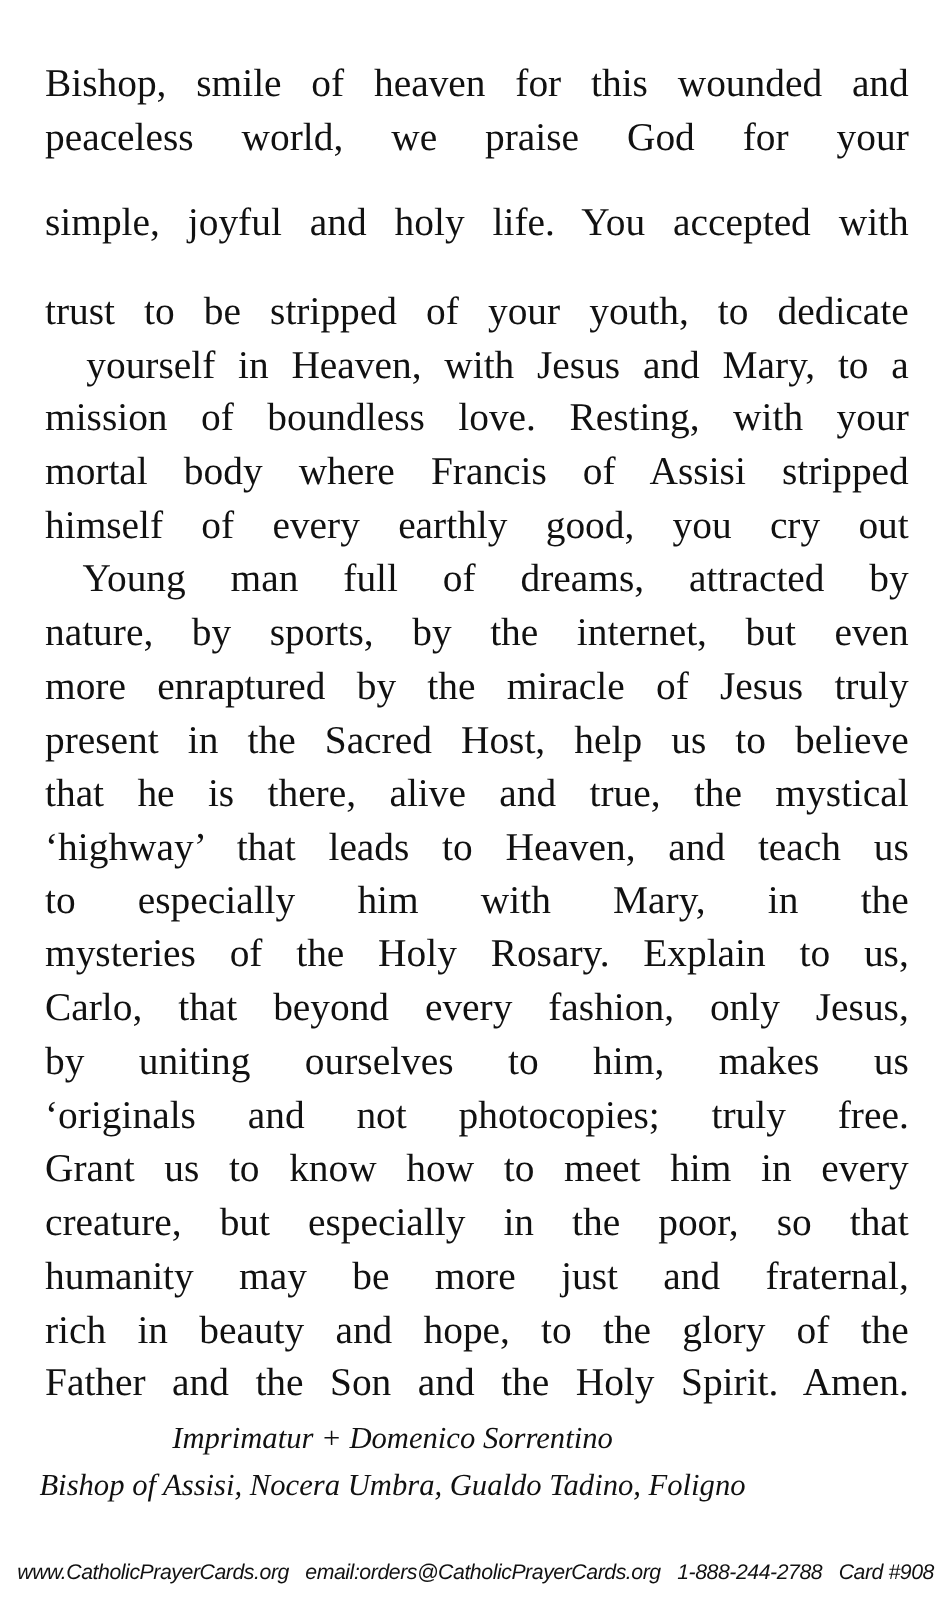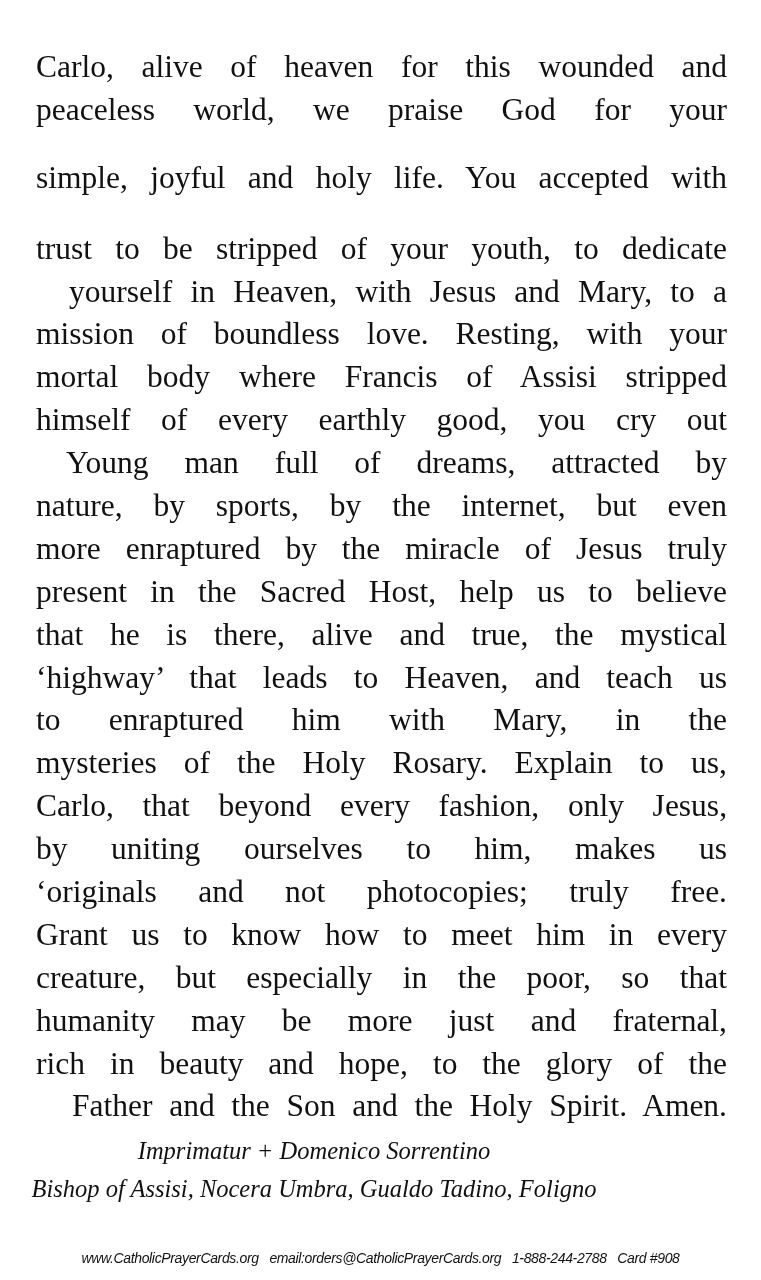--- a/index.html
+++ b/index.html
@@ -26,21 +26,20 @@
     }
     .prayer .line {
       display: block;
       text-align: justify;
       text-align-last: justify;
       white-space: nowrap;
       height: 42.9px;
     }
     .prayer .line.last {
       text-align-last: justify;
-      margin-left: 36px;
     }
     .imprimatur {
       position: absolute;
       left: 0;
       top: 1132px;
       width: 628px;
       text-align: center;
       font-family: "Liberation Serif", "DejaVu Serif", serif;
       font-style: italic;
       font-size: 24.5px;
@@ -51,46 +50,46 @@
       display: block;
     }
     .footer {
       position: absolute;
       left: 0;
       top: 1249px;
       width: 761px;
       text-align: center;
       font-family: "Liberation Sans", "DejaVu Sans", sans-serif;
       font-style: italic;
-      font-size: 14px;
+      font-size: 17px;
       letter-spacing: -0.35px;
       line-height: 18px;
       color: #111111;
     }
     .footer span { white-space: pre; }
   </style>
 </head>
 <body>
 
 <div class="prayer">
-  <span class="line" style="white-space: normal;">Carlo, alive of heaven for this wounded and</span>
+  <span class="line" style="white-space: normal;">Bishop, smile of heaven for this wounded and</span>
   <span class="line" style="white-space: normal;">peaceless world, we praise God for your</span>
   <span class="line" style="white-space: normal; margin-top: 25px;">simple, joyful and holy life. You accepted with</span>
   <span class="line" style="white-space: normal; margin-top: 28px;">trust to be stripped of your youth, to dedicate</span>
   <span class="line" style="white-space: normal; margin-left: 33px;">yourself in Heaven, with Jesus and Mary, to a</span>
   <span class="line" style="white-space: normal;">mission of boundless love. Resting, with your</span>
   <span class="line" style="white-space: normal;">mortal body where Francis of Assisi stripped</span>
   <span class="line" style="white-space: normal;">himself of every earthly good, you cry out</span>
   <span class="line" style="white-space: normal; margin-left: 30px;">Young man full of dreams, attracted by</span>
   <span class="line" style="white-space: normal;">nature, by sports, by the internet, but even</span>
   <span class="line" style="white-space: normal;">more enraptured by the miracle of Jesus truly</span>
   <span class="line" style="white-space: normal;">present in the Sacred Host, help us to believe</span>
   <span class="line" style="white-space: normal;">that he is there, alive and true, the mystical</span>
   <span class="line" style="white-space: normal;">‘highway’ that leads to Heaven, and teach us</span>
-  <span class="line" style="white-space: normal;">to enraptured him with Mary, in the</span>
+  <span class="line" style="white-space: normal;">to especially him with Mary, in the</span>
   <span class="line" style="white-space: normal;">mysteries of the Holy Rosary. Explain to us,</span>
   <span class="line" style="white-space: normal;">Carlo, that beyond every fashion, only Jesus,</span>
   <span class="line" style="white-space: normal;">by uniting ourselves to him, makes us</span>
   <span class="line" style="white-space: normal;">‘originals and not photocopies; truly free.</span>
   <span class="line" style="white-space: normal;">Grant us to know how to meet him in every</span>
   <span class="line" style="white-space: normal;">creature, but especially in the poor, so that</span>
   <span class="line" style="white-space: normal;">humanity may be more just and fraternal,</span>
   <span class="line" style="white-space: normal;">rich in beauty and hope, to the glory of the</span>
   <span class="line last" style="white-space: normal;">Father and the Son and the Holy Spirit. Amen.</span>
 </div>

